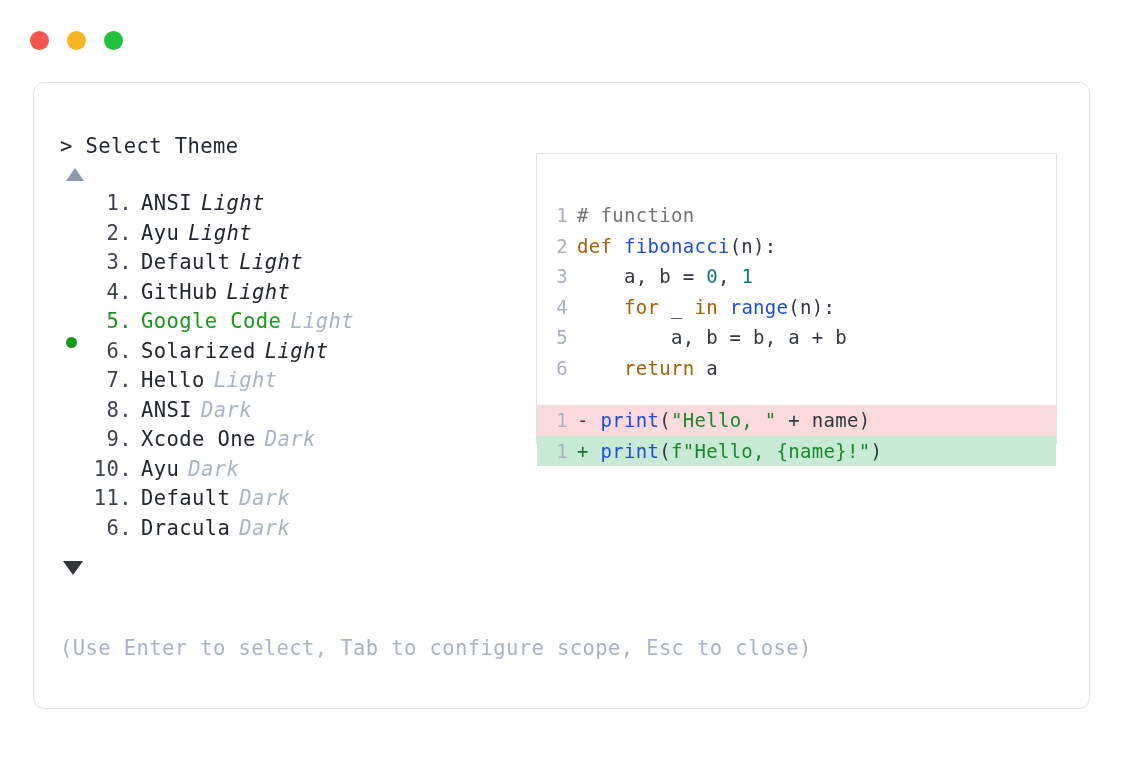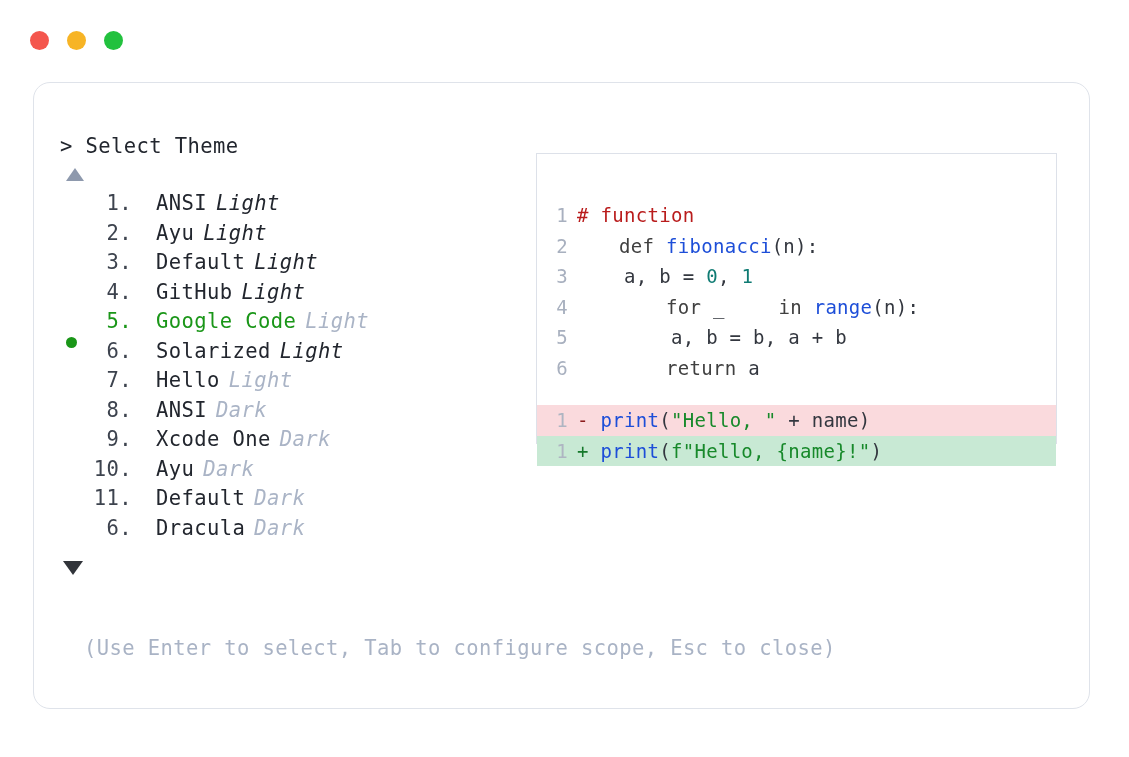--- a/index.html
+++ b/index.html
@@ -32,21 +32,21 @@
   
   #theme-card {
     position: absolute;
     left: 33px;
     top: 82px;
     width: 1057px;
     height: 627px;
     box-sizing: border-box;
     background: #ffffff;
     border: 1.5px solid #dfe3ea;
-    border-radius: 17px;
+    border-radius: 11px;
   }
 
   
   #card-body {
     position: absolute;
     left: 0; top: 0; right: 0; bottom: 0;
   }
 
   
   #theme-picker {
@@ -98,21 +98,21 @@
     width: 11px; height: 11px;
     border-radius: 50%;
     background: #1a9618;
   }
   .row-index {
     width: 46px;
     flex: 0 0 46px;
     text-align: right;
     color: #3d434e;
   }
-  .row-name { color: #22262e; margin-left: 24px; }
+  .row-name { color: #22262e; margin-left: 9px; }
   .row-suffix { margin-left: 9px; color: #22262e; font-style: italic; }
   .theme-row.selected .row-index,
   .theme-row.selected .row-dot-sep,
   .theme-row.selected .row-name { color: #1a9618; }
   .row-suffix.muted { color: #aab4c6; }
 
   #scroll-down-arrow {
     margin-top: 10px;
     margin-left: 3px;
     width: 0; height: 0;
@@ -122,21 +122,20 @@
   }
 
   #picker-hint {
     position: absolute;
     left: 26px;
     top: 553px;
     font-size: 20.5px;
     letter-spacing: 0.4px;
     color: #a9b3c5;
     white-space: pre;
-    margin-left: 24px;
   }
 
   
   #preview-pane {
     position: absolute;
     left: 502px;
     top: 48px;
     width: 530px;
   }
   #preview-title {
@@ -176,22 +175,22 @@
   }
   .code-text { flex: 1 1 auto; }
   .blank-line { height: 22px; }
 
   .code-line.diff-del { background: #fadadd; }
   .code-line.diff-add { background: #c8e9d4; }
   .code-line.diff-del .gutter,
   .code-line.diff-add .gutter { color: #aeb5c2; }
 
   
-  .tk-comment { color: #b91c1c; }
-  .tk-kw      { color: #404040; margin-left: 42px; }
+  .tk-comment { color: #737373; }
+  .tk-kw      { color: #a16207; }
   .tk-fn      { color: #1d4ed8; }
   .tk-num     { color: #0f7b73; }
   .tk-plain   { color: #33373f; }
   .tk-str     { color: #17892a; }
   .tk-mark-del{ color: #8b1b1b; }
   .tk-mark-add{ color: #14782a; }
 </style>
 </head>
 <body>
 

